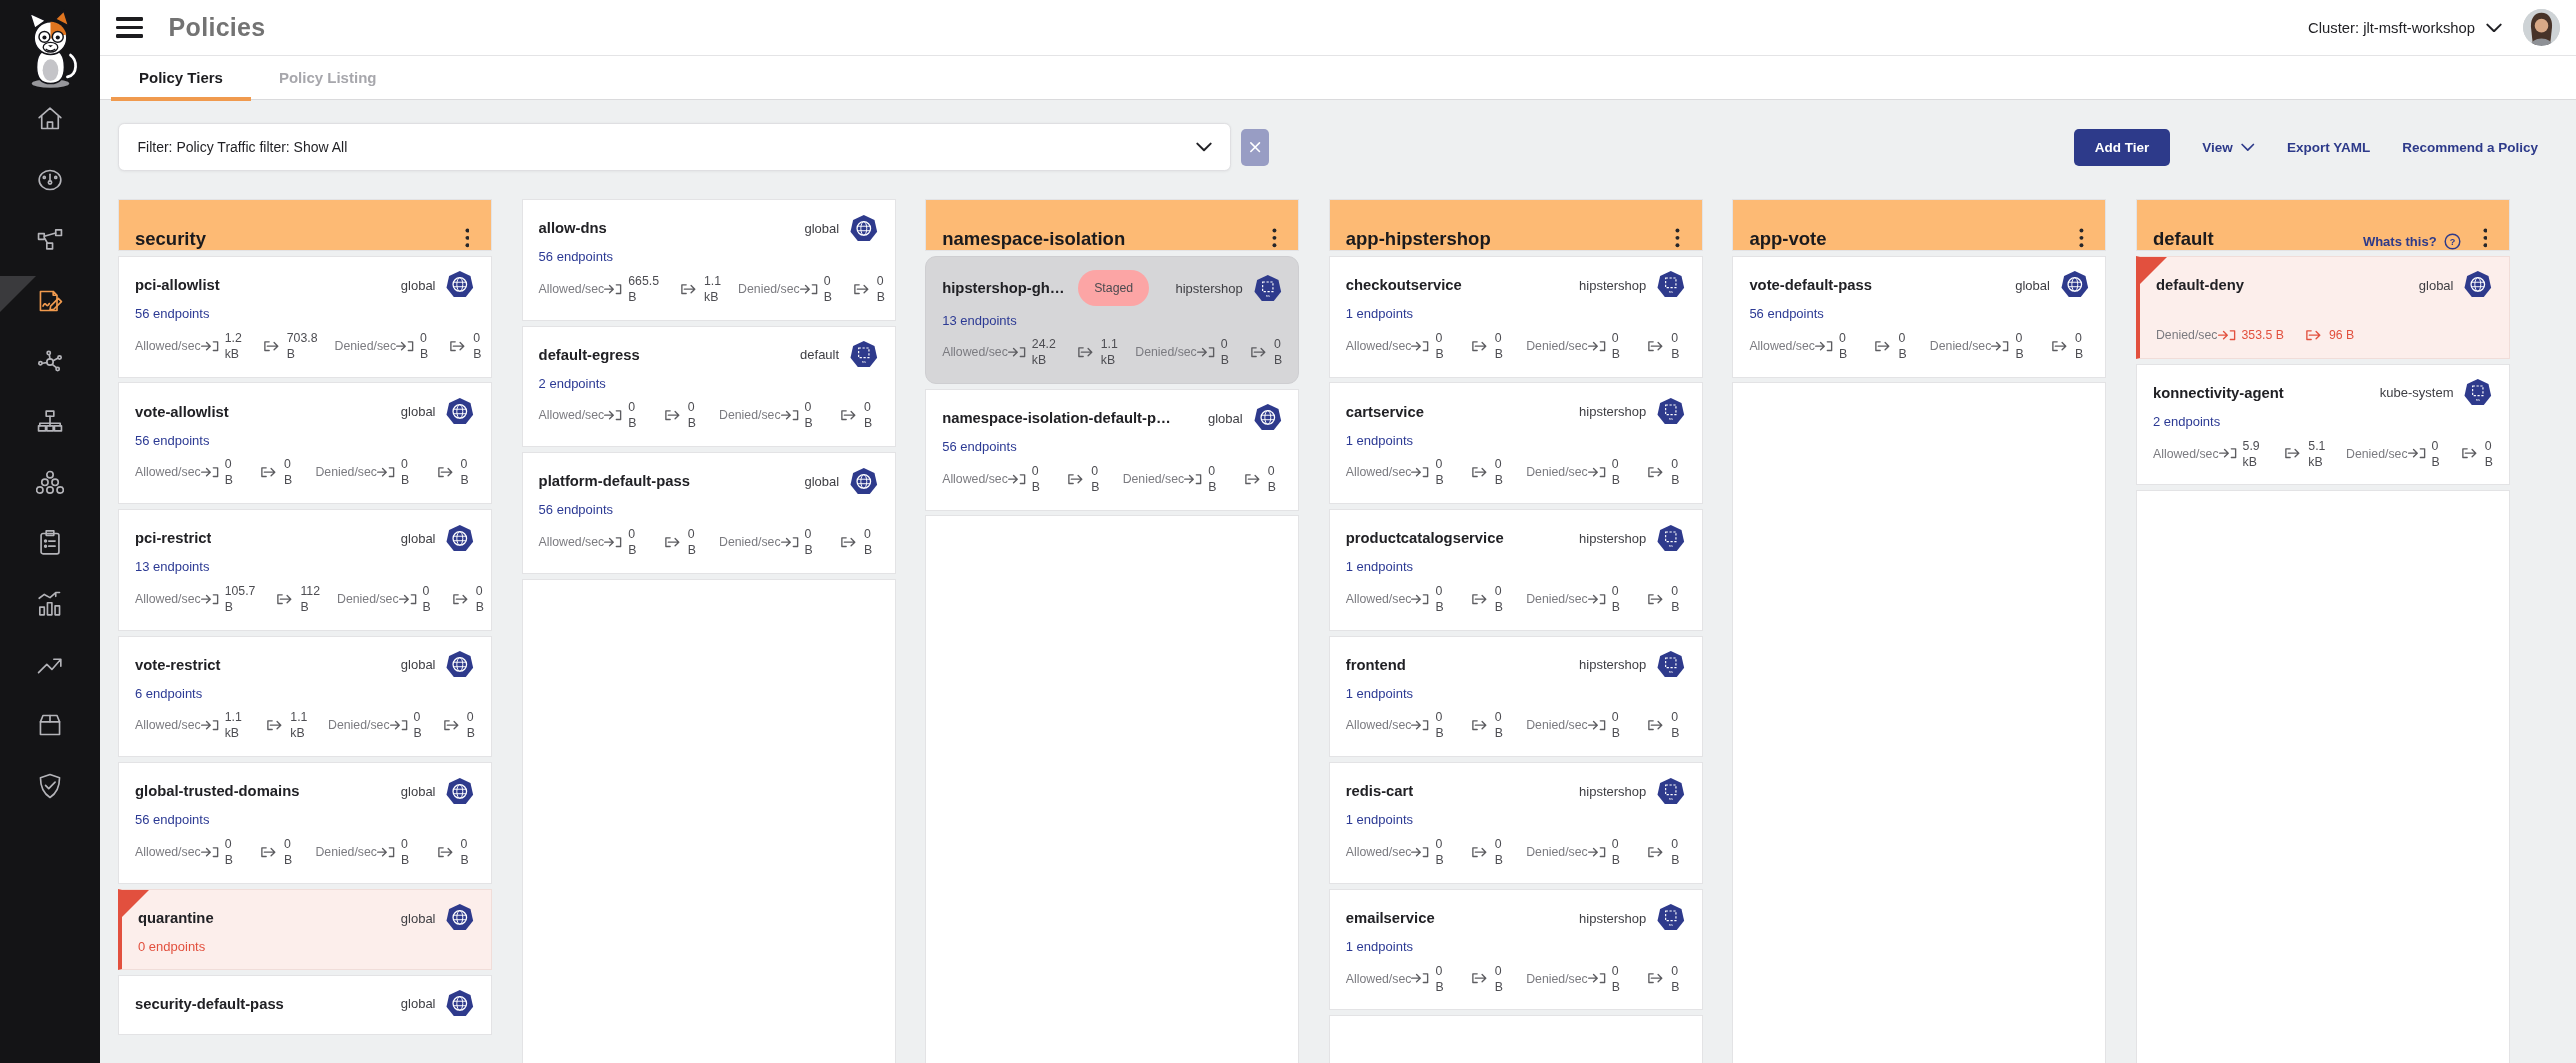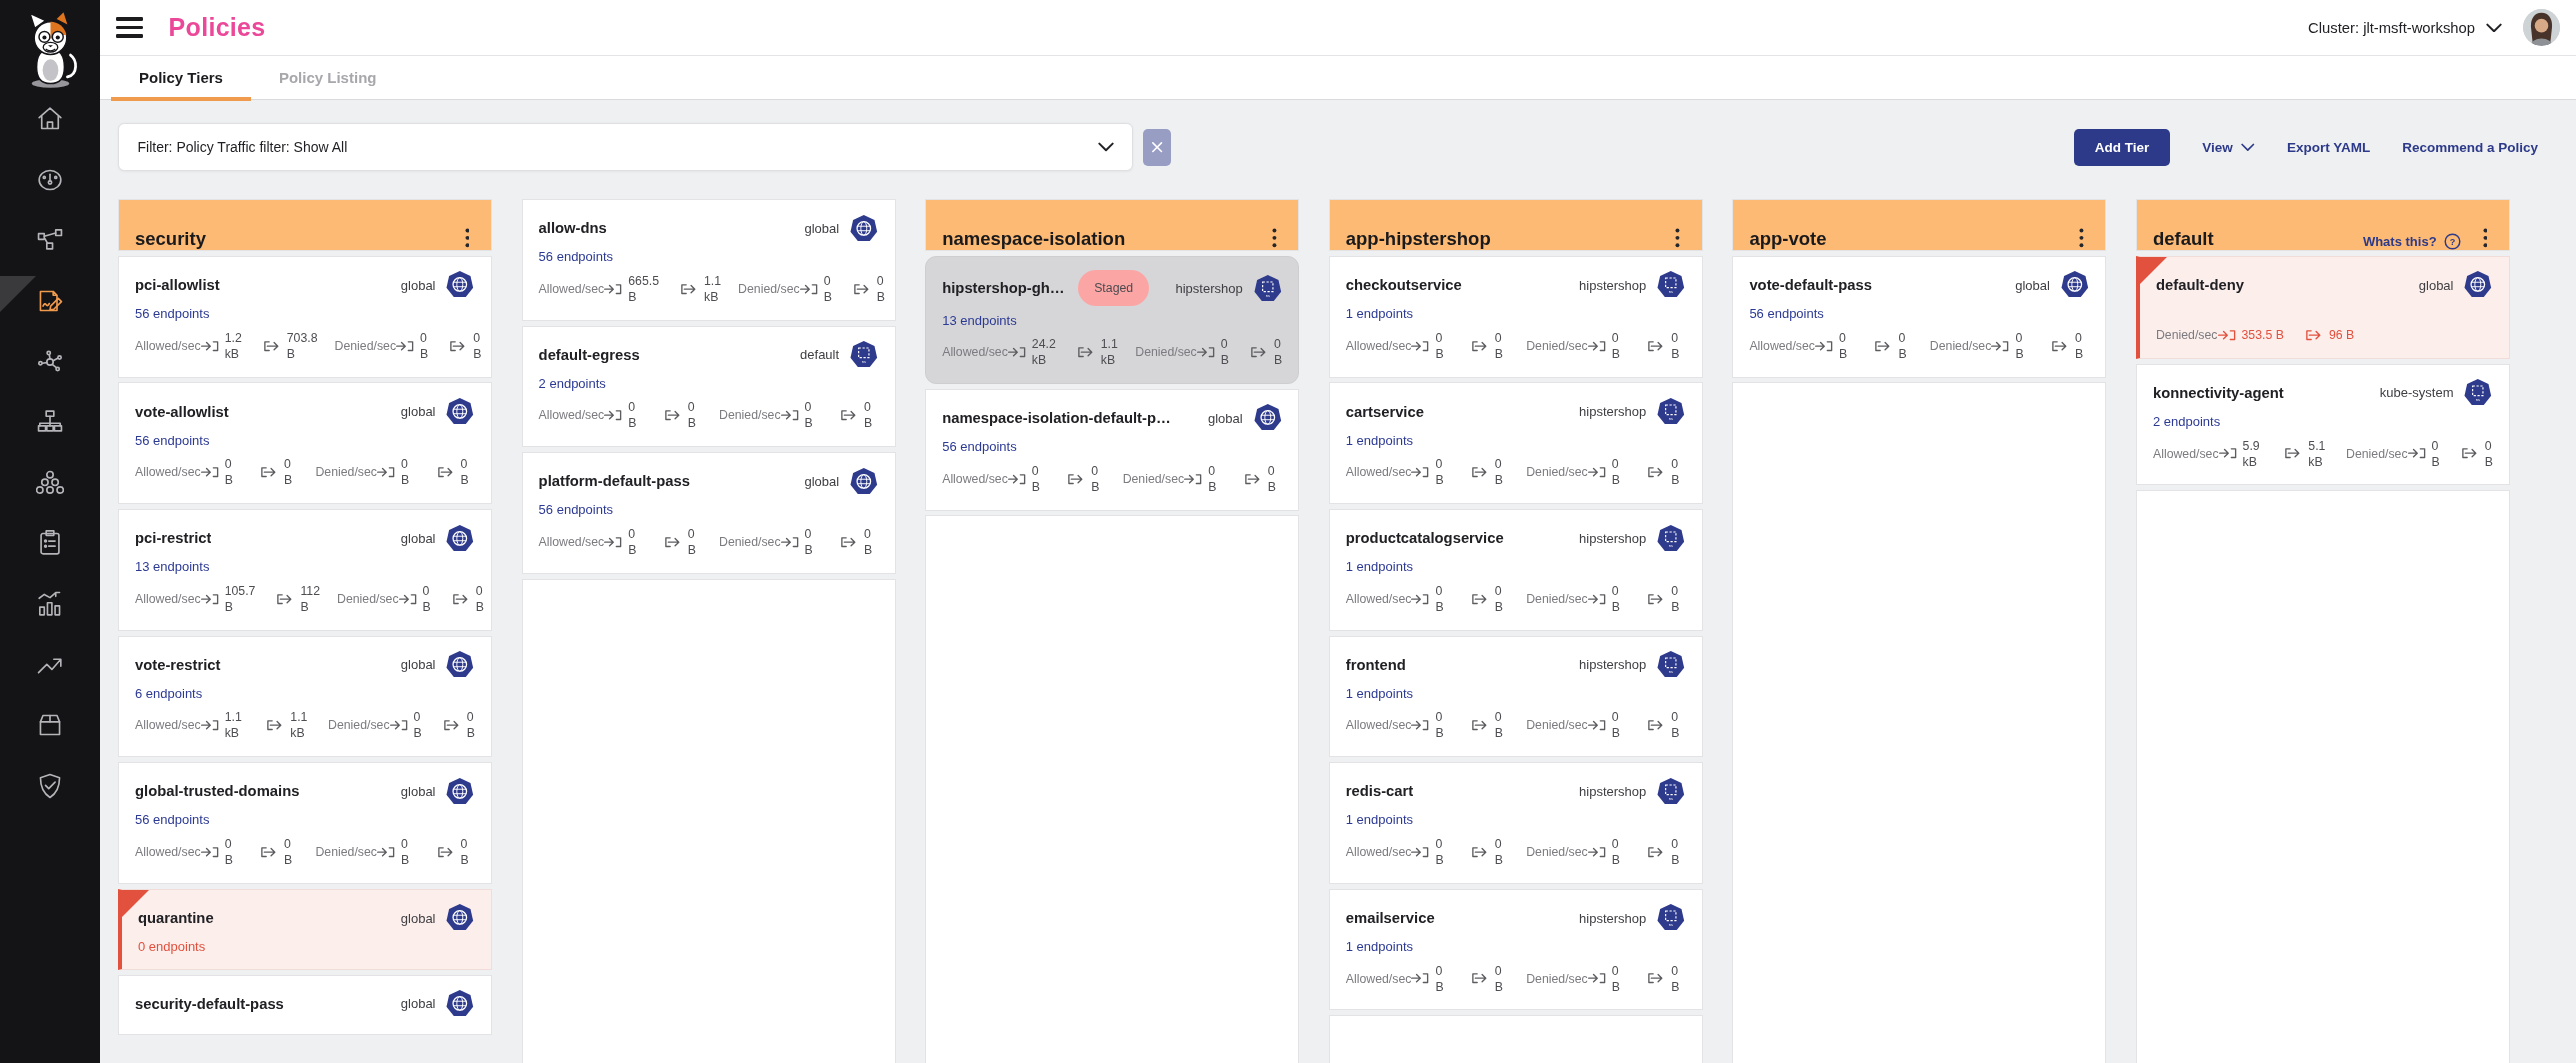--- a/index.html
+++ b/index.html
@@ -15,36 +15,36 @@
   .nav-item svg{width:28px;height:28px;stroke:#b4b4b9;fill:none;stroke-width:2.6;stroke-linecap:round;stroke-linejoin:round;}
   .nav-item.active svg{stroke:#f09a4e;}
   .nav-wedge{position:absolute;left:0;top:276px;width:0;height:0;
     border-top:36px solid #3a3a3d;border-right:36px solid transparent;}
 
   
   .app-header{position:absolute;left:100px;top:0;width:2476px;height:56px;background:#fff;
     border-bottom:1.2px solid #e4e4e6;display:flex;align-items:center;padding:0 16px;z-index:4;}
   .hamburger{display:flex;flex-direction:column;gap:4.9px;margin:0 17px 0 0;}
   .hamburger span{display:block;width:27px;height:3.7px;background:#1c1c1f;border-radius:1.2px;}
-  .page-title{font-size:25px;font-weight:800;color:#ec4899;margin:0 0 0 8.6px;letter-spacing:0.3px;}
+  .page-title{font-size:25px;font-weight:800;color:#737373;margin:0 0 0 8.6px;letter-spacing:0.3px;}
   .header-right{margin-left:auto;display:flex;align-items:center;gap:21px;}
   .cluster-btn{display:flex;align-items:center;gap:11px;font-size:14.8px;color:#222226;}
   .chev{width:16px;height:9.9px;stroke:#222226;fill:none;stroke-width:3;stroke-linecap:round;stroke-linejoin:round;}
   .avatar{width:37px;height:37px;border-radius:50%;overflow:hidden;background:#cfd2d4;flex:none;}
 
   
   .tabbar{position:absolute;left:100px;top:56px;width:2476px;height:44px;background:#fff;
     border-bottom:1.8px solid #dadadc;display:flex;align-items:stretch;padding-left:11px;z-index:3;}
   .tab{position:relative;display:flex;align-items:center;padding:0 28px;font-size:15px;font-weight:700;color:#a7a7ac;}
   .tab.active{color:#1c1c1f;}
   .tab.active::after{content:"";position:absolute;left:0;right:0;bottom:-1.8px;height:4.3px;background:#f09a4e;}
 
   
   .toolbar{position:absolute;left:118px;top:123px;width:2420px;height:48px;display:flex;align-items:center;z-index:2;}
-  .filter-box{width:1015px;height:48px;background:#fff;border:0.6px solid #dfdfe2;border-radius:6.2px;
+  .filter-box{width:1113px;height:48px;background:#fff;border:0.6px solid #dfdfe2;border-radius:6.2px;
     box-shadow:0 0.6px 2.5px rgba(0,0,0,.05);display:flex;align-items:center;padding:0 18.5px;font-size:14px;color:#1f1f23;}
   .filter-box .spacer{flex:1;}
   .clear-btn{width:28px;height:37px;margin-left:9.9px;border-radius:4.9px;background:#989dc4;
     display:flex;align-items:center;justify-content:center;}
   .clear-btn svg{width:12.3px;height:12.3px;stroke:#fff;stroke-width:2.6;stroke-linecap:round;}
   .toolbar-actions{margin-left:auto;display:flex;align-items:center;gap:32px;}
   .btn-primary{background:#2d3a8a;color:#fff;font-size:13.5px;font-weight:600;padding:11px 21px;border-radius:4.9px;}
   .btn-link{display:flex;align-items:center;gap:8.6px;color:#2d3a8a;font-size:13.5px;font-weight:600;}
   .btn-link .chev{stroke:#2d3a8a;width:13.5px;height:8.6px;}
 

